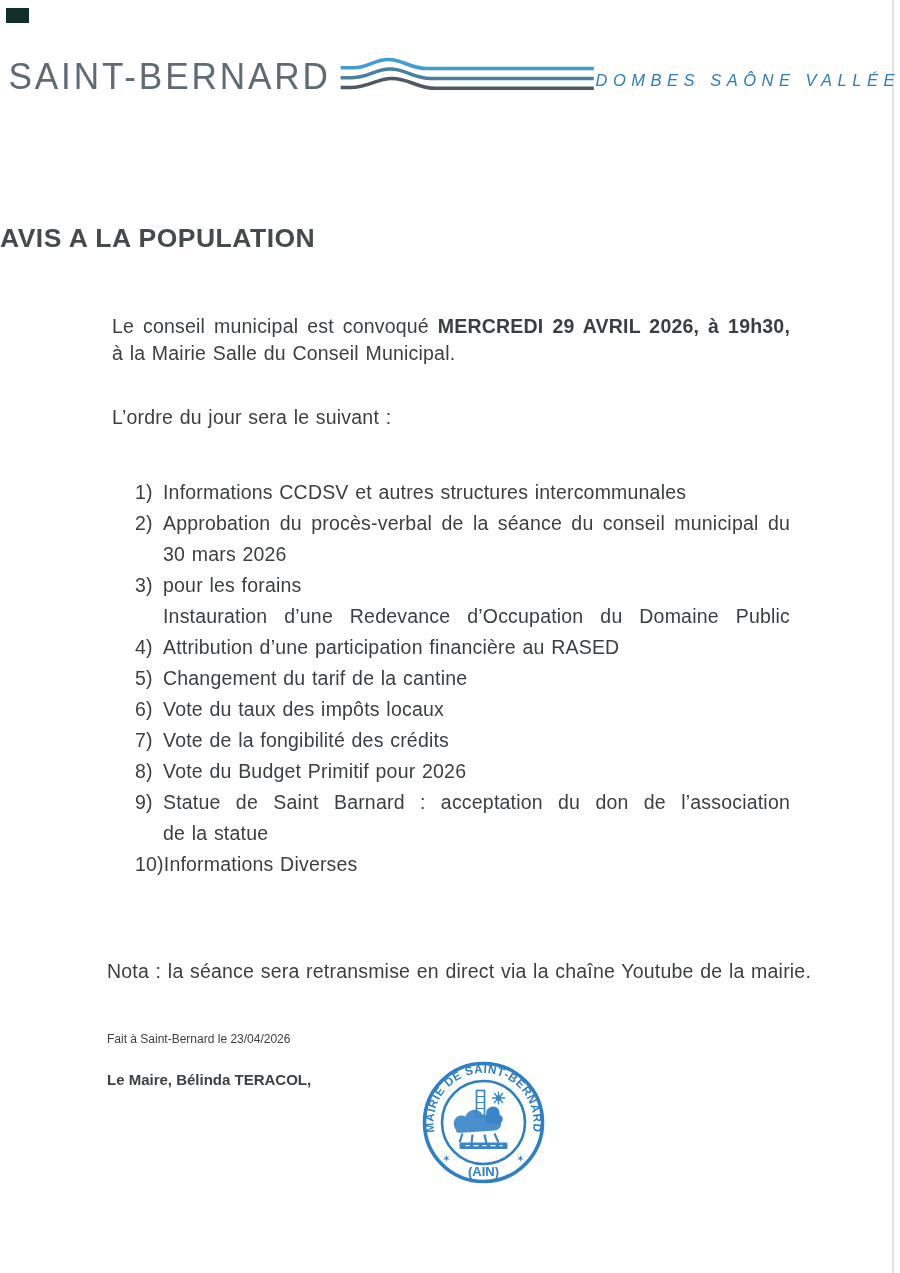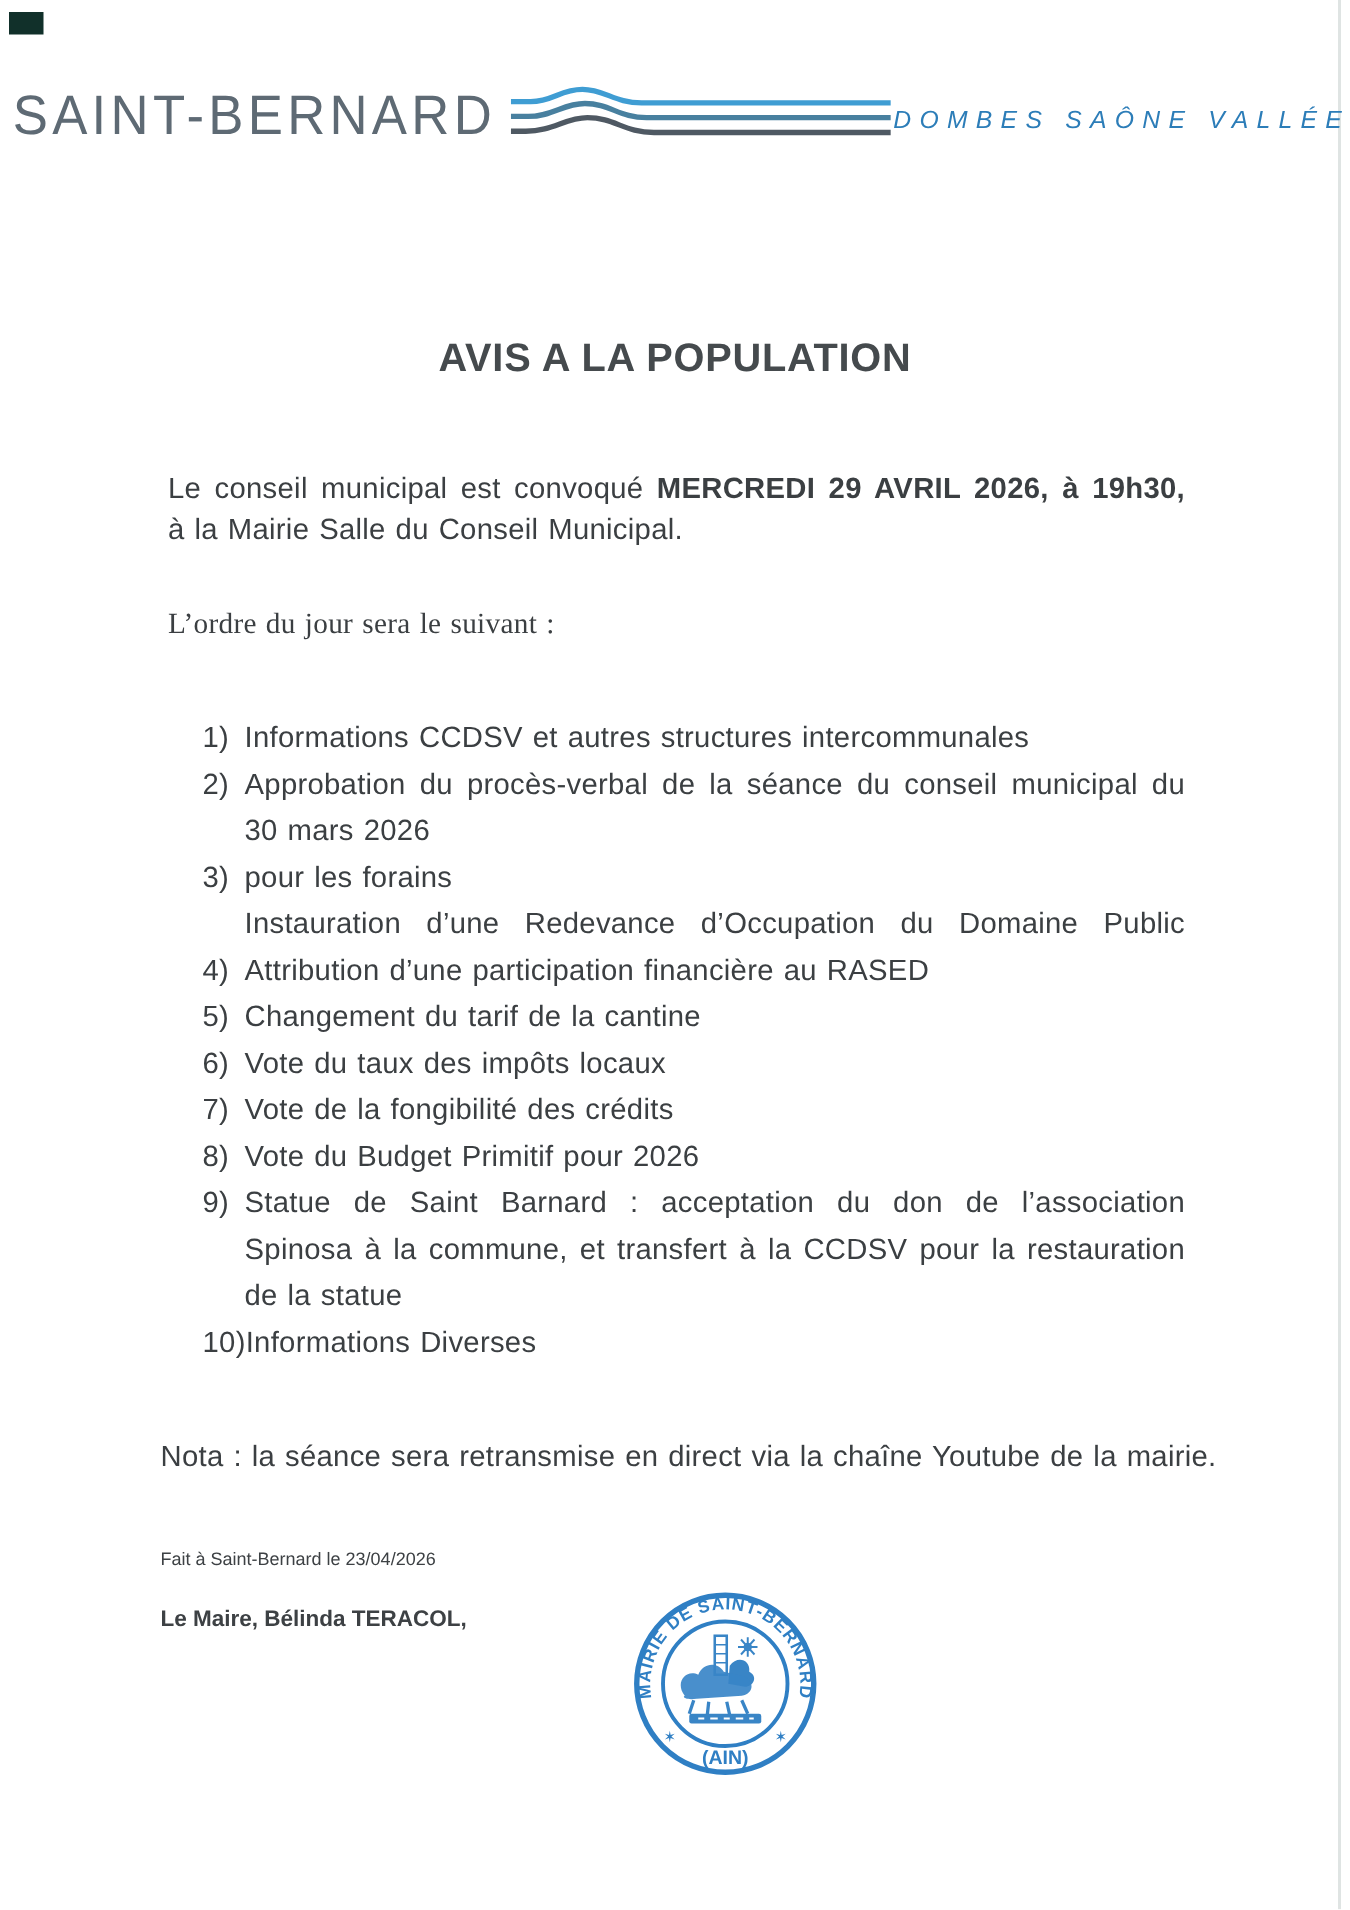--- a/index.html
+++ b/index.html
@@ -21,32 +21,32 @@
   }
   .waves { margin-top:-2px; display:block; }
   .waves path { fill:none; stroke-width:4.3px; }
   .logo-tagline {
     margin-top:7px; font-style:italic; font-weight:400; font-size:16.5px;
     letter-spacing:5.5px; color:#2c7db8; white-space:nowrap;text-align:center;
   }
 
   
   .doc-title {
-    left:0; right:0; top:223px; text-align:center;
+    left:0; right:0; top:223px; text-align:left;
     font-size:26.5px; font-weight:700; letter-spacing:0.5px; color:#454a4d;
   }
 
   
   .bodytext { font-size:19.5px; letter-spacing:0.2px; word-spacing:1px; color:#3b3f42; }
   .line { line-height:26.5px; }
   .stretch { text-align:justify; text-align-last:justify; }
   b, .bold { font-weight:700; }
 
   .intro { left:112px; top:313px; width:678px; }
-  .ordre { left:112px; top:406px; width:678px;font-family:Liberation Serif, serif; }
+  .ordre { left:112px; top:406px; width:678px; }
 
   
   .agenda { left:135px; top:477px; width:655px; }
   .agrow { display:flex; align-items:flex-start; }
   .anum { flex:0 0 28px; line-height:31px; }
   .alines { flex:1 1 auto; min-width:0; }
   .aline { line-height:31px; }
 
   .nota { left:107px; top:960px; width:790px; }
 
@@ -142,21 +142,20 @@
       <span class="anum">8)</span>
       <div class="alines">
         <div class="aline">Vote du Budget Primitif pour 2026</div>
       </div>
     </div>
 
     <div class="agrow">
       <span class="anum">9)</span>
       <div class="alines">
         <div class="aline stretch">Statue de Saint Barnard : acceptation du don de l’association</div>
-        <div class="aline stretch">Spinosa à la commune, et transfert à la CCDSV pour la restauration</div>
         <div class="aline">de la statue</div>
       </div>
     </div>
 
     <div class="agrow">
       <span class="anum">10)</span>
       <div class="alines">
         <div class="aline">Informations Diverses</div>
       </div>
     </div>

